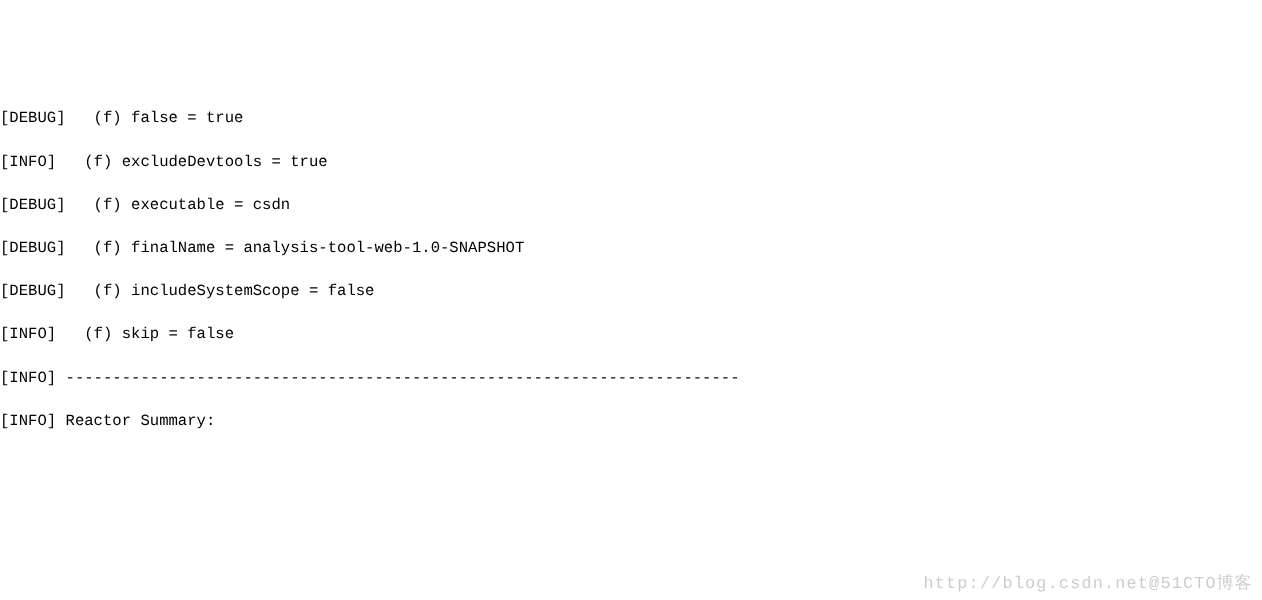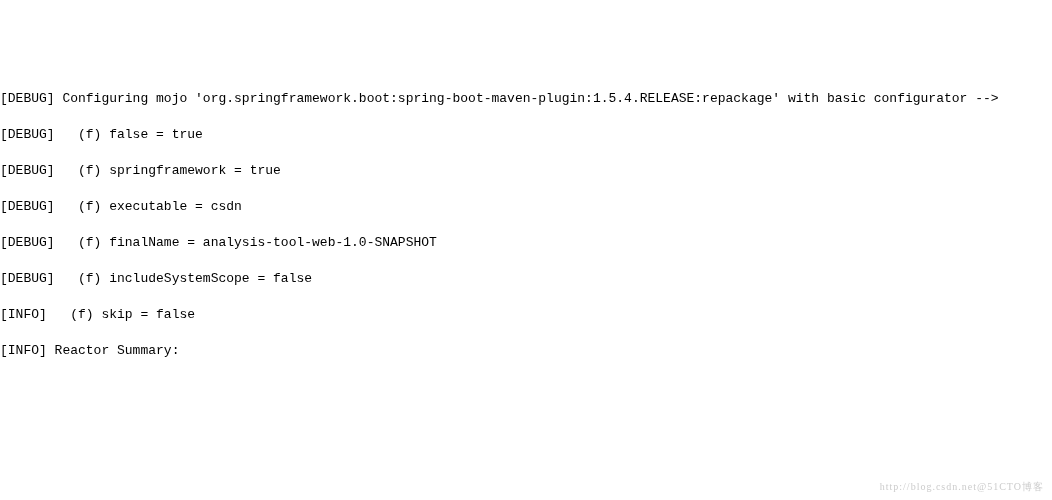--- a/index.html
+++ b/index.html
@@ -21,38 +21,38 @@
     }
     .log-line {
       display: block;
       white-space: pre;
     }
     .watermark {
       position: absolute;
       bottom: 4px;
       right: 8px;
       color: #cccccc;
-      font-size: 10px;
-      font-family: Liberation Serif, serif;
+      font-size: 14px;
+      font-family: Liberation Mono, monospace;
       letter-spacing: 1px;
     }
   </style>
 </head>
 <body>
 
 
 
 <div>
-<span class="log-line">[DEBUG] Configuring mojo 'org.springframework.boot:spring-boot-maven-plugin:1.5.4.RELEASE:repackage' with basic configurator --&gt;</span>
 <span class="log-line">[DEBUG]   (f) false = true</span>
-<span class="log-line">[DEBUG]   (f) springframework = true</span>
+<span class="log-line">[INFO]   (f) excludeDevtools = true</span>
 <span class="log-line">[DEBUG]   (f) executable = csdn</span>
 <span class="log-line">[DEBUG]   (f) finalName = analysis-tool-web-1.0-SNAPSHOT</span>
 <span class="log-line">[DEBUG]   (f) includeSystemScope = false</span>
 <span class="log-line">[INFO]   (f) skip = false</span>
+<span class="log-line">[INFO] ------------------------------------------------------------------------</span>
 <span class="log-line">[INFO] Reactor Summary:</span>
 
 
 
 
 
 
 
 
 

